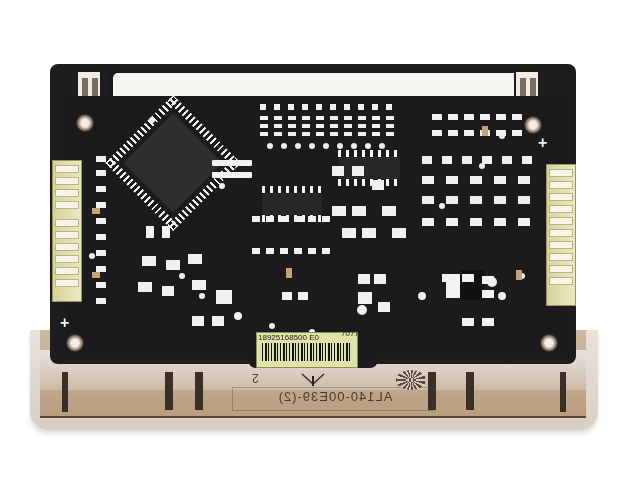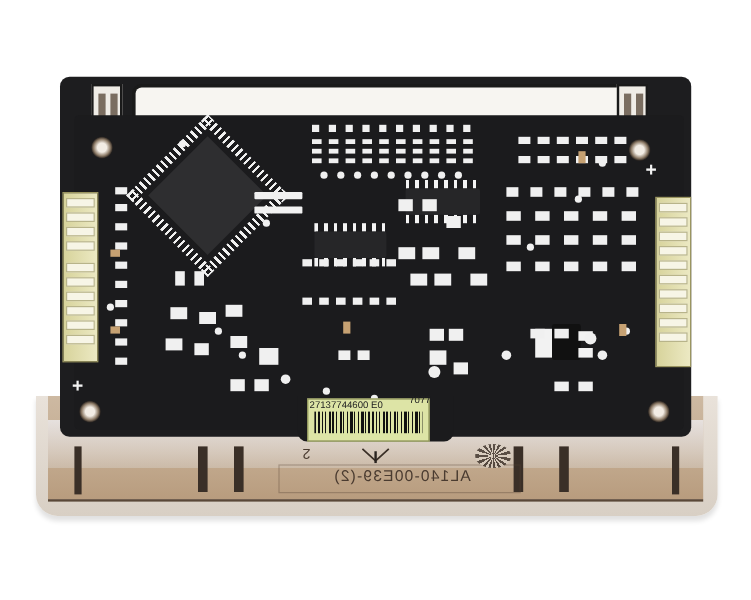--- a/index.html
+++ b/index.html
@@ -300,16 +300,16 @@
     <g fill="#c6a172">
       <rect x="224" y="172" width="6" height="10"></rect>
         <rect x="420" y="30" width="6" height="10"></rect>
       <rect x="30" y="112" width="8" height="6"></rect>
         <rect x="30" y="176" width="8" height="6"></rect>
       <rect x="454" y="174" width="6" height="10"></rect>
     </g>
   </svg>
 
   <div class="abs label"></div>
-  <div class="abs label-text">27137744600 E0</div>
+  <div class="abs label-text">18925168500 E0</div>
   <div class="abs label-code">7077</div>
   <div class="abs barcode"></div>
 </div>
 
 </body></html>

